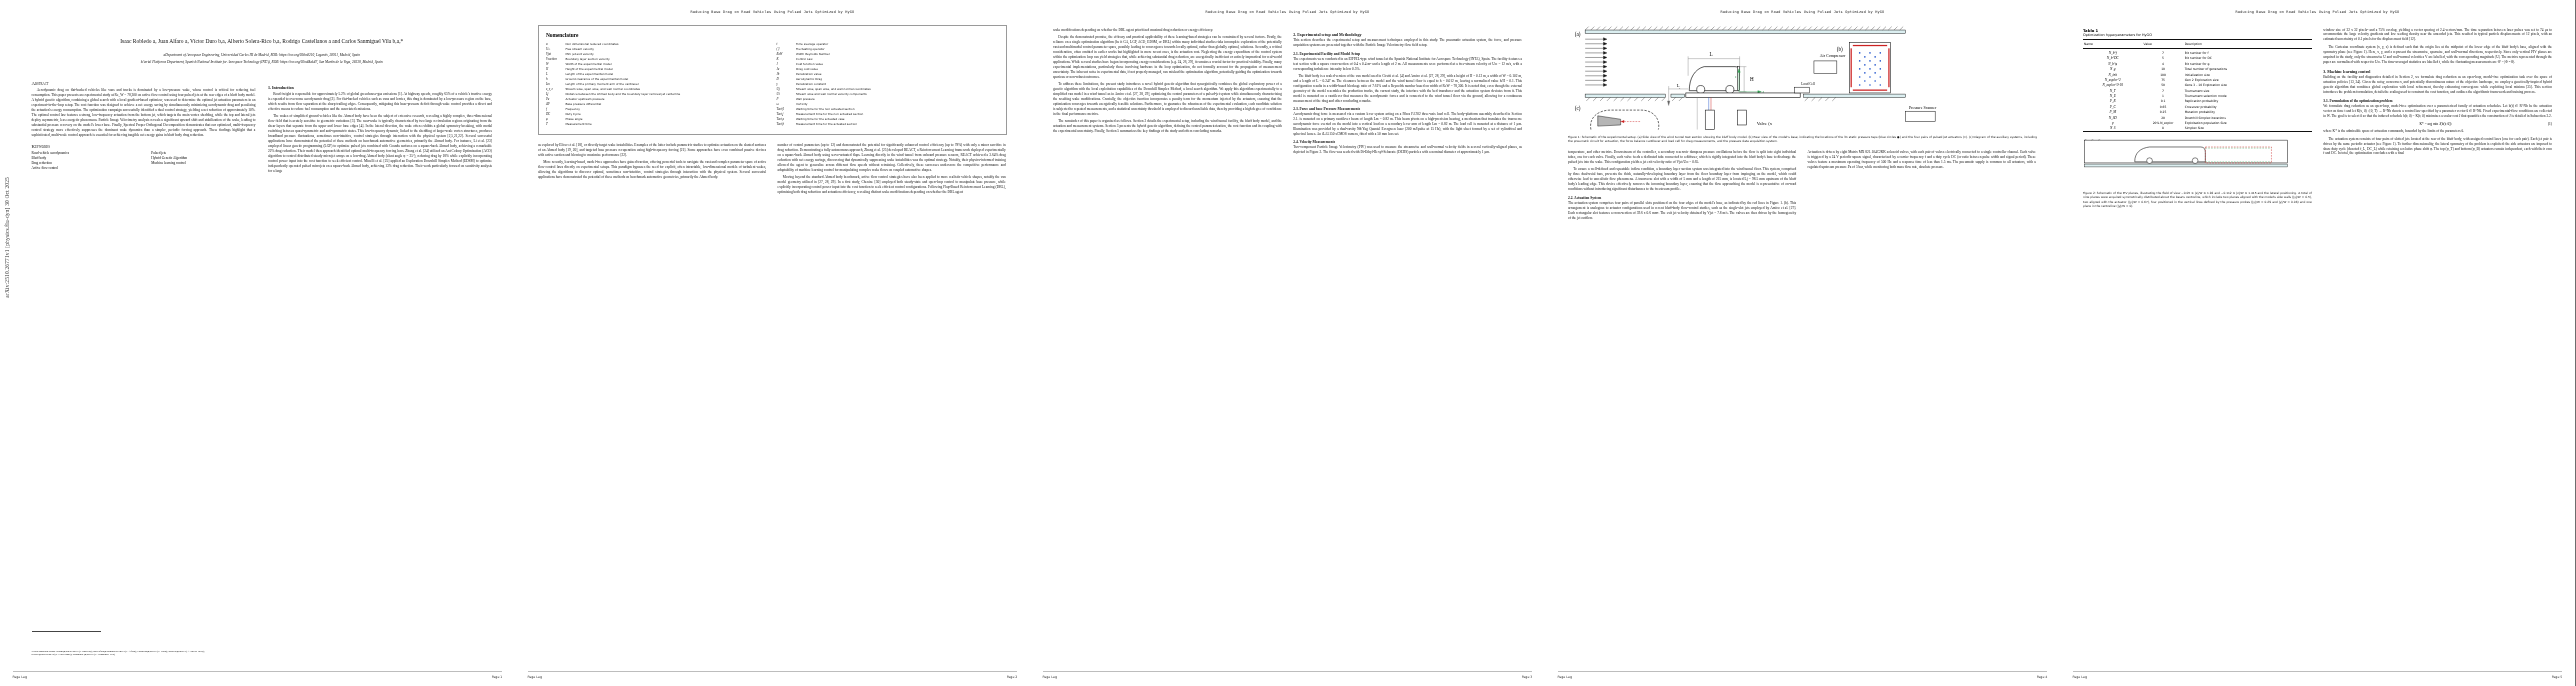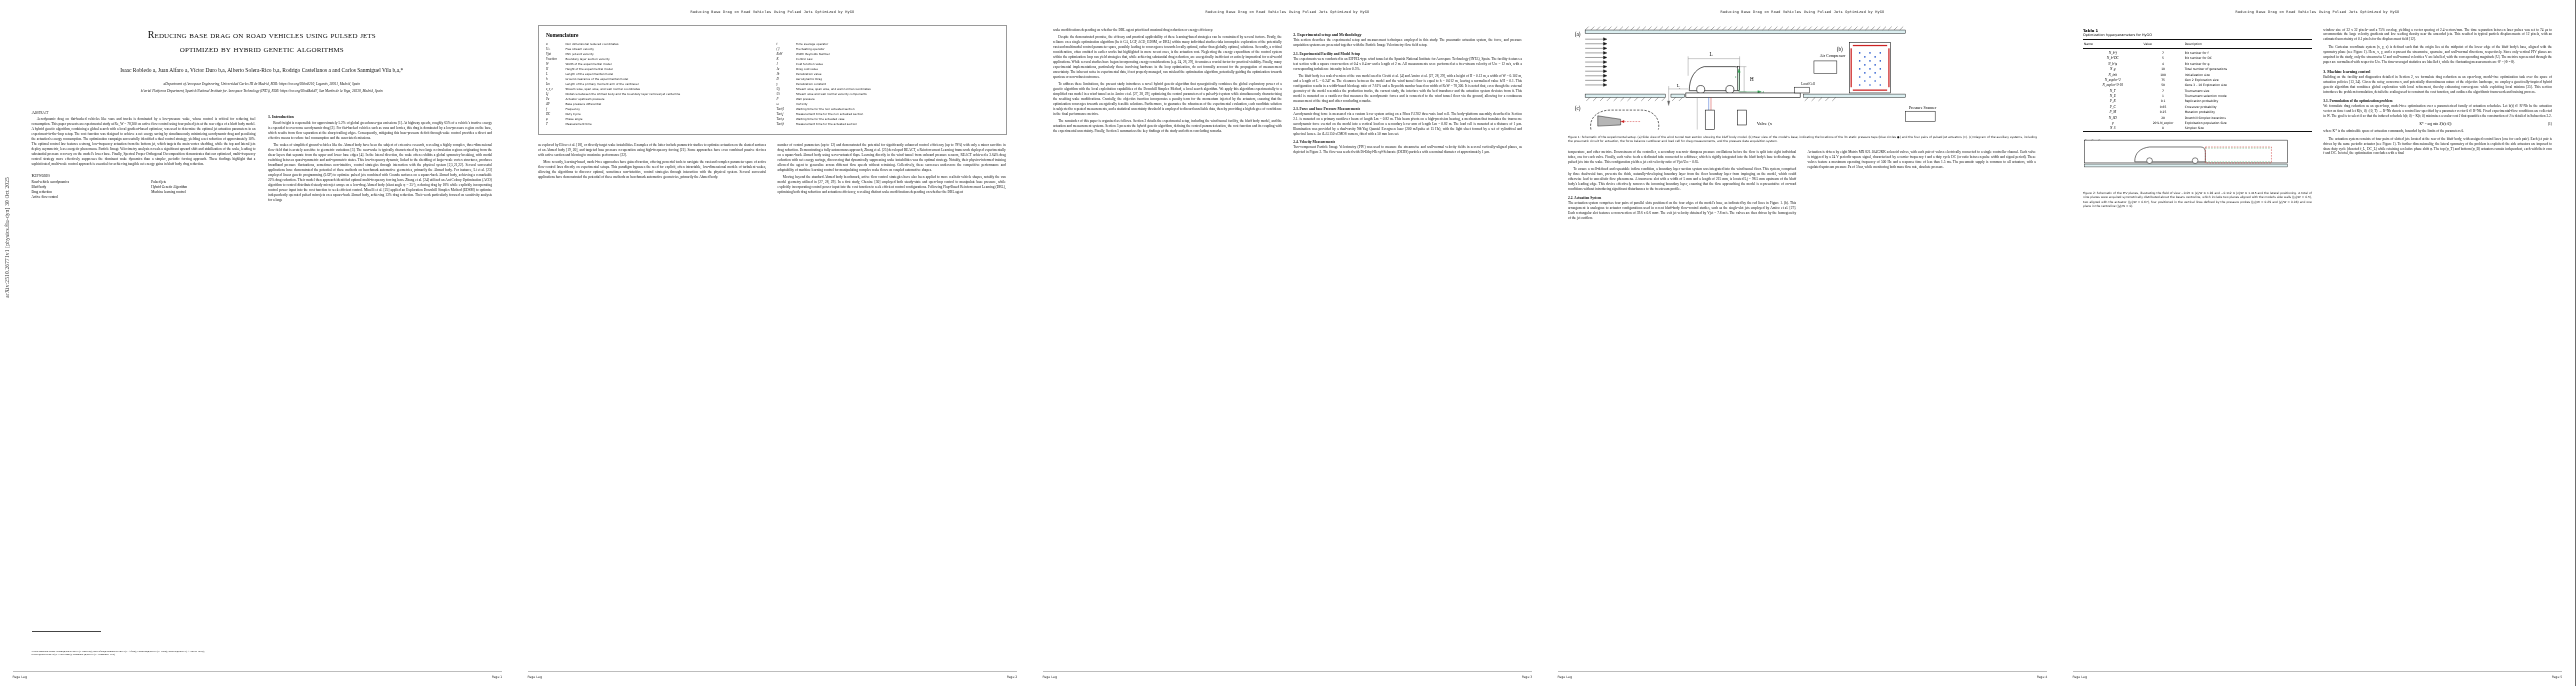--- a/index.html
+++ b/index.html
@@ -68,24 +68,20 @@
 </style>
 </head>
 <body>
 
 <div class="viewer">
 
   <div class="page">
     <div class="arxiv">arXiv:2510.26771v1 [physics.flu-dyn] 30 Oct 2025</div>
 
     <div class="p1pad">
-      <div class="title">
-        <div>Reducing base drag on road vehicles using pulsed jets</div>
-        <div>optimized by hybrid genetic algorithms</div>
-      </div>
       <div class="authors">Isaac Robledo a, Juan Alfaro a, Víctor Duro b,a, Alberto Solera-Rico b,a, Rodrigo Castellanos a and Carlos Sanmiguel Vila b,a,*</div>
       <div class="affil">aDepartment of Aerospace Engineering, Universidad Carlos III de Madrid, ROR: https://ror.org/03ths8210, Leganés, 28911, Madrid, Spain</div>
       <div class="affil" style="margin-top:1.1px">bAerial Platforms Department, Spanish National Institute for Aerospace Technology (INTA), ROR: https://ror.org/02m44ak47, San Martín de la Vega, 28330, Madrid, Spain</div>
 
       <div class="abs-wrap">
         <div class="col">
           <div class="sec-h">Abstract</div>
           <p class="body">Aerodynamic drag on flat-backed vehicles like vans and trucks is dominated by a low-pressure wake, whose control is critical for reducing fuel consumption. This paper presents an experimental study at Re_W = 78,300 on active flow control using four pulsed jets at the rear edges of a bluff body model. A hybrid genetic algorithm, combining a global search with a local gradient-based optimizer, was used to determine the optimal jet actuation parameters in an experiment-in-the-loop setup. The cost function was designed to achieve a net energy saving by simultaneously minimizing aerodynamic drag and penalizing the actuation's energy consumption. The optimization campaign successfully identified a dual control strategy, yielding a net reduction of approximately 10%. The optimal control law features a strong, low-frequency actuation from the bottom jet, which targets the main vortex shedding, while the top and lateral jets deploy asymmetric, less energetic phenomena. Particle Image Velocimetry analysis reveals a significant upward shift and stabilization of the wake, leading to substantial pressure recovery on the model's lower base. Finally, Spectral Proper Orthogonal Decomposition demonstrates that our optimized, multi-frequency control strategy more effectively suppresses the dominant wake dynamics than a simpler, periodic forcing approach. These findings highlight that a sophisticated, multi-scale control approach is essential for achieving tangible net energy gains in bluff body drag reduction.</p>
           <div class="sec-h" style="margin-top:5.7px">Keywords</div>
           <div class="kw">

